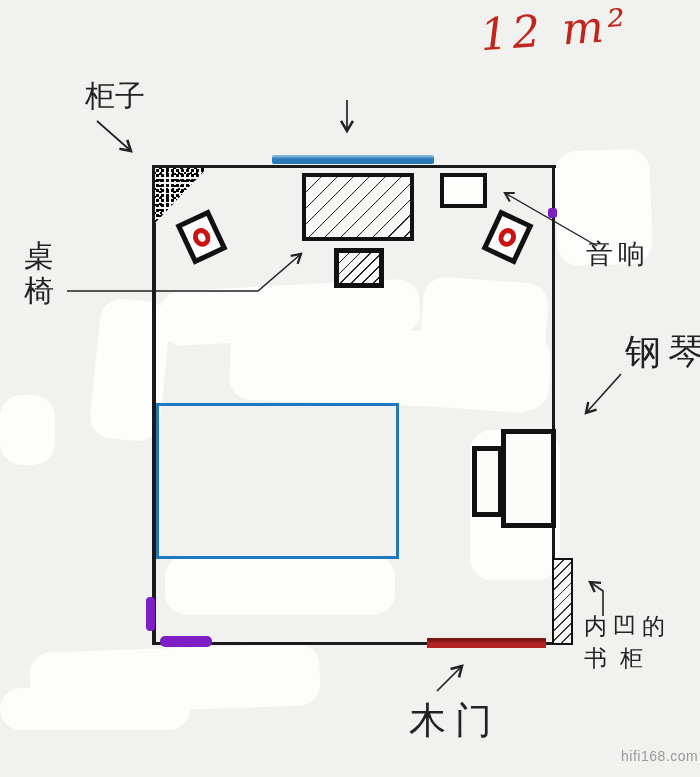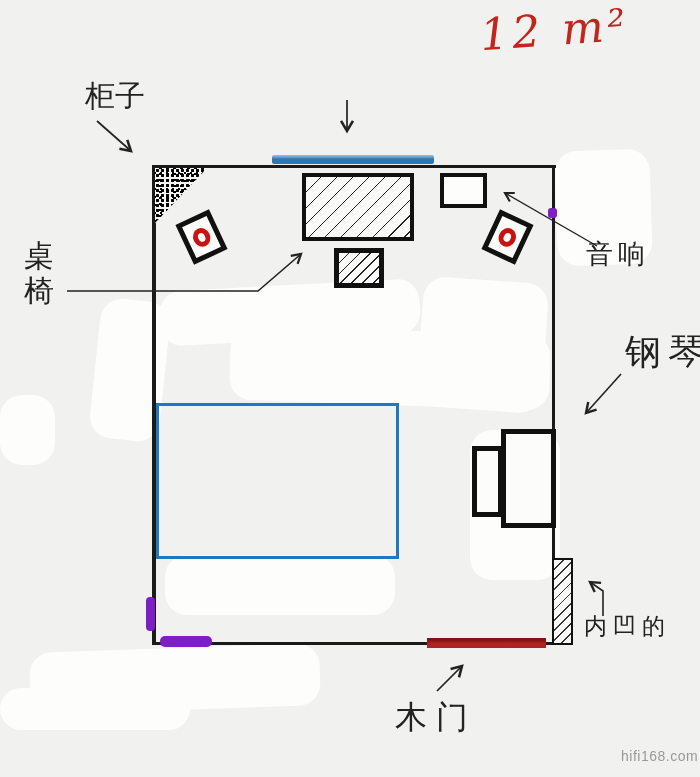--- a/index.html
+++ b/index.html
@@ -64,21 +64,21 @@
   #cabinet-label{left:38px;top:76px;font-size:30px;margin-left:47px;}
   #window-label{left:293px;top:56px;font-size:25px;letter-spacing:7px;color:var(--window-label-gray,#858585);}
   #area-label{left:480px;top:4px;font-size:44px;color:var(--area-text-red,#c0261c);
     font-family:"DejaVu Serif",serif;font-style:italic;transform:rotate(-4deg);letter-spacing:4px;}
   #table-label{left:24px;top:238px;font-size:30px;line-height:35px;text-align:center;}
   #audio-label{left:586px;top:236px;font-size:27px;letter-spacing:5px;}
   #piano-label{left:625px;top:328px;font-size:36px;letter-spacing:7px;}
   #bookcase-label{left:584px;top:610px;font-size:23px;line-height:32px;}
   #bookcase-label .l2{letter-spacing:13px;}
   #bookcase-label .l1{letter-spacing:6px;}
-  #door-label{left:395px;top:696px;font-size:32px;letter-spacing:9px;}
+  #door-label{left:409px;top:696px;font-size:37px;letter-spacing:9px;}
   #watermark{left:621px;top:748px;font-size:14px;color:var(--watermark-gray,#999);letter-spacing:.5px;text-align:center;}
 </style>
 </head>
 <body>
 
 <div class="canvas">
 
   <div class="patch" style="left:160px;top:285px;width:260px;height:55px;transform:rotate(-3deg);"></div>
   <div class="patch" style="left:230px;top:330px;width:320px;height:75px;transform:rotate(2deg);"></div>
   <div class="patch" style="left:165px;top:555px;width:230px;height:60px;"></div>
@@ -138,17 +138,18 @@
   <div class="lbl" id="cabinet-label">柜子</div>
   <div class="lbl" id="area-label">12 m²</div>
   <div class="lbl" id="table-label">
     <div>桌</div>
     <div>椅</div>
   </div>
   <div class="lbl" id="audio-label">音响</div>
   <div class="lbl" id="piano-label">钢琴</div>
   <div class="lbl" id="bookcase-label">
     <div class="l1">内凹的</div>
+    <div class="l2">书柜</div>
   </div>
   <div class="lbl" id="door-label">木门</div>
   <div class="lbl" id="watermark">hifi168.com</div>
 
 </div>
 
 </body></html>

